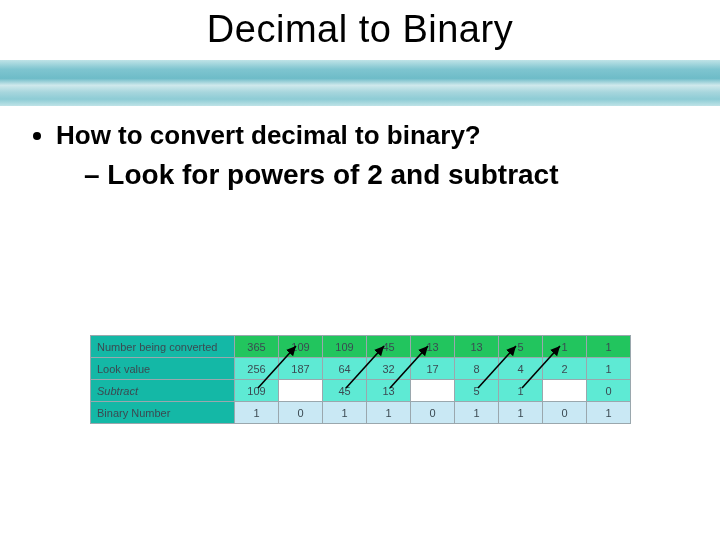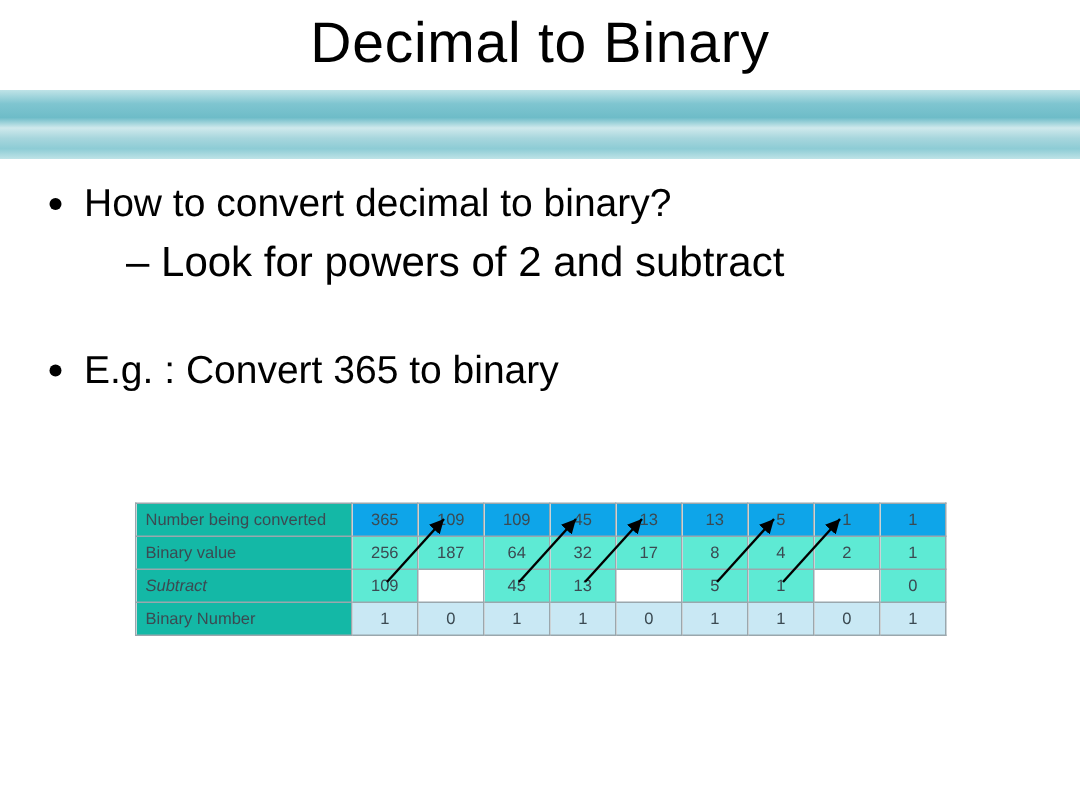--- a/index.html
+++ b/index.html
@@ -45,20 +45,21 @@
   .body {
     position: absolute;
     top: 120px;
     left: 28px;
     right: 28px;
   }
   ul.top {
     list-style: disc;
     margin: 0;
     padding-left: 28px;
+    font-weight: bold;
   }
   ul.top > li {
     font-size: 26px;
     margin-bottom: 6px;
   }
   ul.sub {
     list-style: none;
     margin: 8px 0 0 0;
     padding-left: 28px;
   }
@@ -94,21 +95,21 @@
   table.conv col.val   { width: 44px; }
   table.conv td.rowhdr {
     text-align: left;
     font-style: normal;
     padding-left: 6px;
     background: #14b8a6;
   }
   table.conv td.rowhdr.italic {
     font-style: italic;
   }
-  tr.green td:not(.rowhdr) { background: #0ea5e9; }
+  tr.green td:not(.rowhdr) { background: #22c55e; }
   tr.blue  td:not(.rowhdr) { background: #c9e8f4; }
   tr.white td:not(.rowhdr) { background: #5eead4; }
   tr.subtract td.empty { background: #ffffff; }
 
   .arrows {
     position: absolute;
     top: 0;
     left: 0;
     width: 720px;
     height: 540px;
@@ -126,23 +127,20 @@
   <div class="body">
     <ul class="top">
       <li>
         <span>How to convert decimal to binary?</span>
         <ul class="sub">
           <li>– Look for powers of 2 and subtract</li>
         </ul>
       </li>
     </ul>
     <div class="gap"></div>
-    <ul class="top">
-      <li>E.g. : Convert 365 to binary</li>
-    </ul>
   </div>
 
   <div class="table-wrap">
     <table class="conv">
       <colgroup>
         <col class="label">
           <col class="val">
           <col class="val">
           <col class="val">
           <col class="val">
@@ -159,21 +157,21 @@
         <td>109</td>
         <td>109</td>
         <td>45</td>
         <td>13</td>
         <td>13</td>
         <td>5</td>
         <td>1</td>
         <td>1</td>
       </tr>
       <tr class="white">
-        <td class="rowhdr">Binary value</td>
+        <td class="rowhdr">Look value</td>
         <td>256</td>
         <td>187</td>
         <td>64</td>
         <td>32</td>
         <td>17</td>
         <td>8</td>
         <td>4</td>
         <td>2</td>
         <td>1</td>
       </tr>

